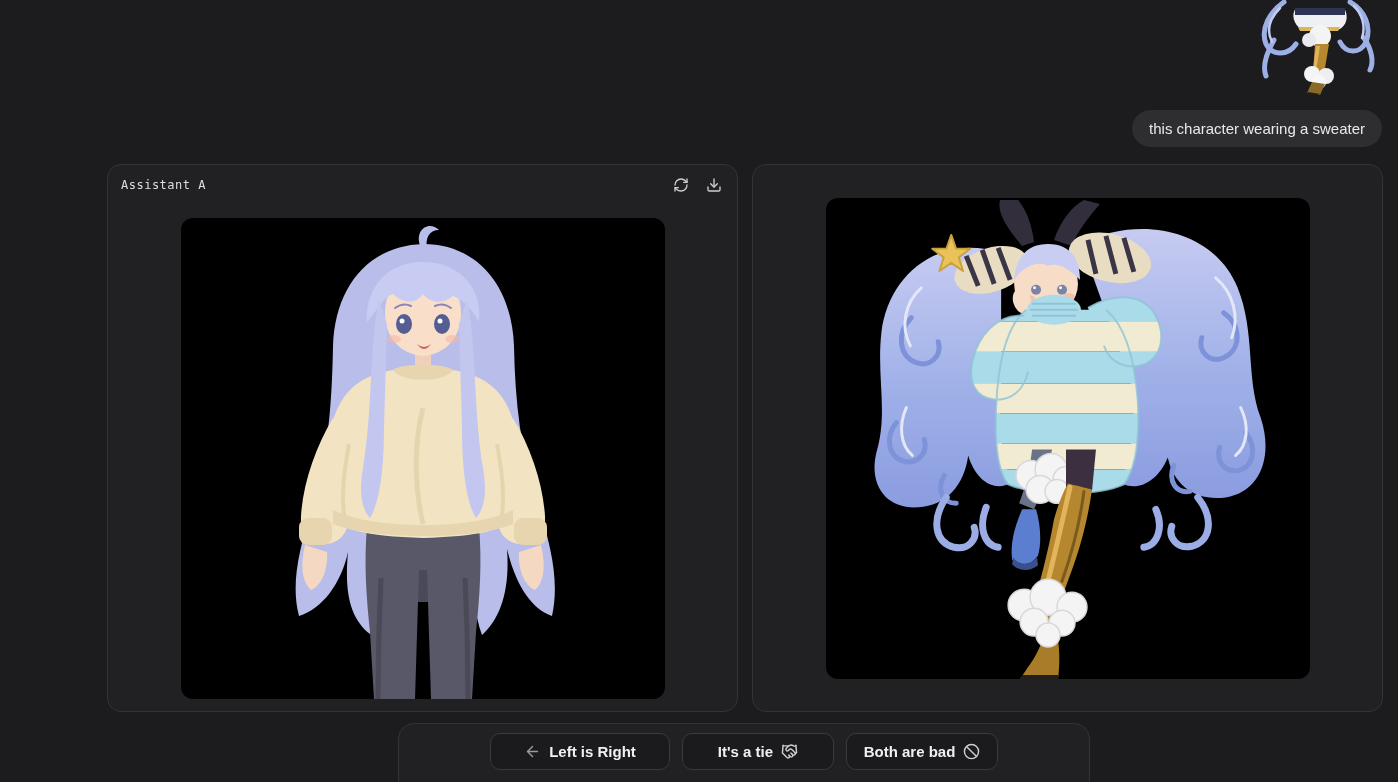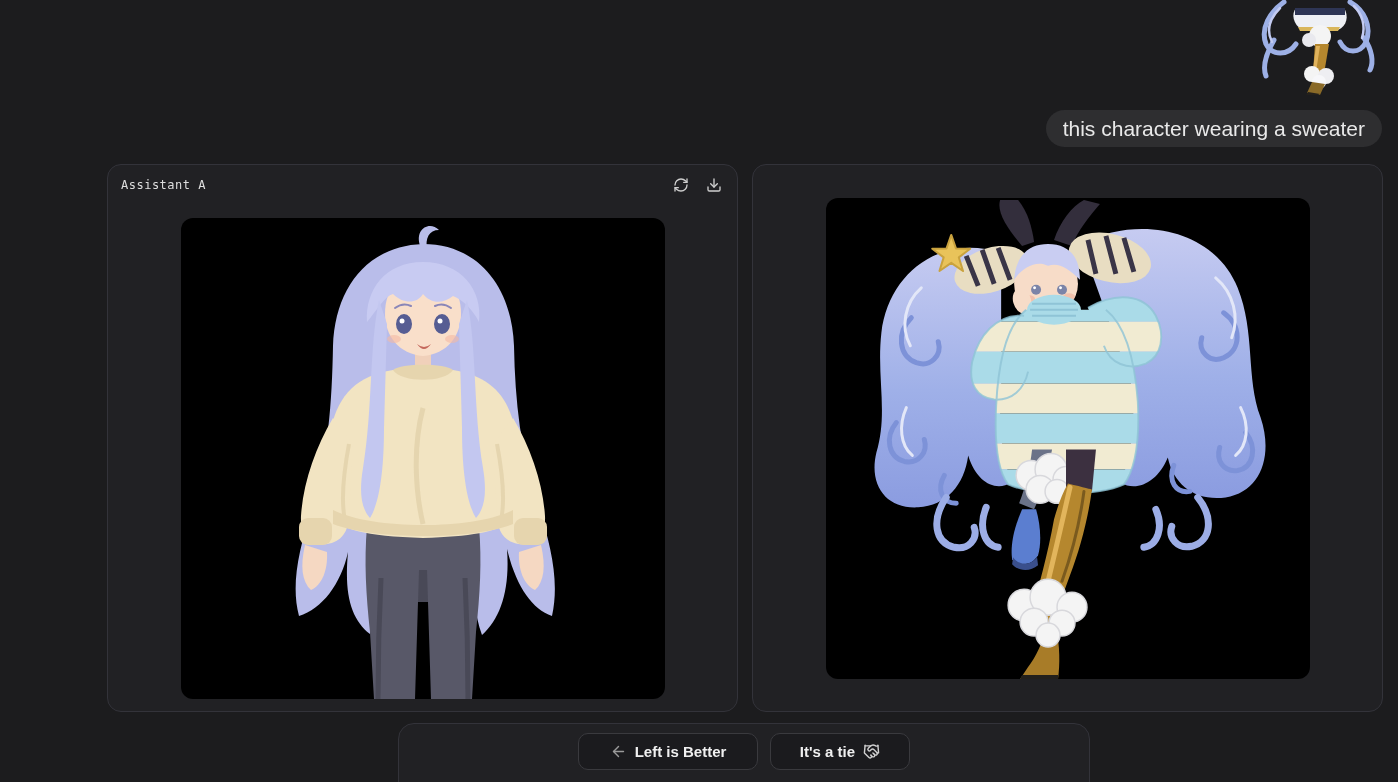--- a/index.html
+++ b/index.html
@@ -14,21 +14,21 @@
 
   
   .attachment { position:absolute; top:0; right:12px; width:140px; height:95px; }
   .attachment svg { display:block; width:100%; height:100%; }
 
   
   .bubble {
     position:absolute; top:110px; right:16px;
     height:37px; line-height:37px;
     background:#2e2e30; border-radius:19px;
-    padding:0 17px; font-size:21px; color:#e9e9e9;
+    padding:0 17px; font-size:15px; color:#e9e9e9;
     white-space:nowrap;
   }
 
   
   .panels { position:absolute; top:164px; left:107px; width:1276px; height:548px; display:flex; gap:14px; }
   .panel {
     flex:1; background:#212124;
     border:1px solid #33333a; border-radius:14px;
     display:flex; flex-direction:column; overflow:hidden;
   }
@@ -48,21 +48,21 @@
     display:flex; gap:12px; padding:9px 8px; justify-content:center; align-items:flex-start;
   }
   .vote-btn {
     height:37px; background:#1b1b1e;
     border:1px solid #3a3a3e; border-radius:10px;
     color:#f0f0f0; font-size:15px; font-weight:600;
     font-family:"Liberation Sans", sans-serif;
     display:flex; align-items:center; justify-content:center; gap:8px;
     cursor:pointer;
   }
-  .w-lg { width:180px; } .w-sm { width:140px; }
+  .w-lg { width:180px; } .w-sm { width:152px; }
   .vicon { width:17px; height:17px; display:inline-flex; }
   .vicon svg { width:17px; height:17px; display:block; }
   .arrow { color:#9a9a9a; }
   .glyph { color:#d0d0d0; }
 </style>
 </head>
 <body>
 
 <div class="attachment">
   <svg viewBox="0 0 140 95">
@@ -285,27 +285,36 @@
 </div>
 
 <div class="vote-bar">
   <button class="vote-btn w-lg">
     <span class="vicon arrow">
       <svg viewBox="0 0 24 24" fill="none" stroke="currentColor" stroke-width="2" stroke-linecap="round" stroke-linejoin="round">
           <path d="m12 19-7-7 7-7"></path>
           <path d="M19 12H5"></path>
         </svg>
     </span>
-    <span>Left is Better</span>
+    <span>Left is Right</span>
   </button>
   <button class="vote-btn w-sm">
     <span>It's a tie</span>
     <span class="vicon glyph">
       <svg viewBox="0 0 24 24" fill="none" stroke="currentColor" stroke-width="2" stroke-linecap="round" stroke-linejoin="round">
         <path d="m11 17 2 2a1 1 0 1 0 3-3"></path>
         <path d="m14 14 2.5 2.5a1 1 0 1 0 3-3l-3.88-3.88a3 3 0 0 0-4.24 0l-.88.88a1 1 0 1 1-3-3l2.81-2.81a5.79 5.79 0 0 1 7.06-.87l.47.28a2 2 0 0 0 1.42.25L21 4"></path>
         <path d="m21 3 1 11h-2"></path>
         <path d="M3 3 2 14l6.5 6.5a1 1 0 1 0 3-3"></path>
         <path d="M3 4h8"></path>
       </svg>
     </span>
   </button>
+  <button class="vote-btn w-sm">
+    <span>Both are bad</span>
+    <span class="vicon glyph">
+      <svg viewBox="0 0 24 24" fill="none" stroke="currentColor" stroke-width="2" stroke-linecap="round" stroke-linejoin="round">
+          <circle cx="12" cy="12" r="10"></circle>
+          <path d="m4.9 4.9 14.2 14.2"></path>
+        </svg>
+    </span>
+  </button>
 </div>
 
 </body></html>

